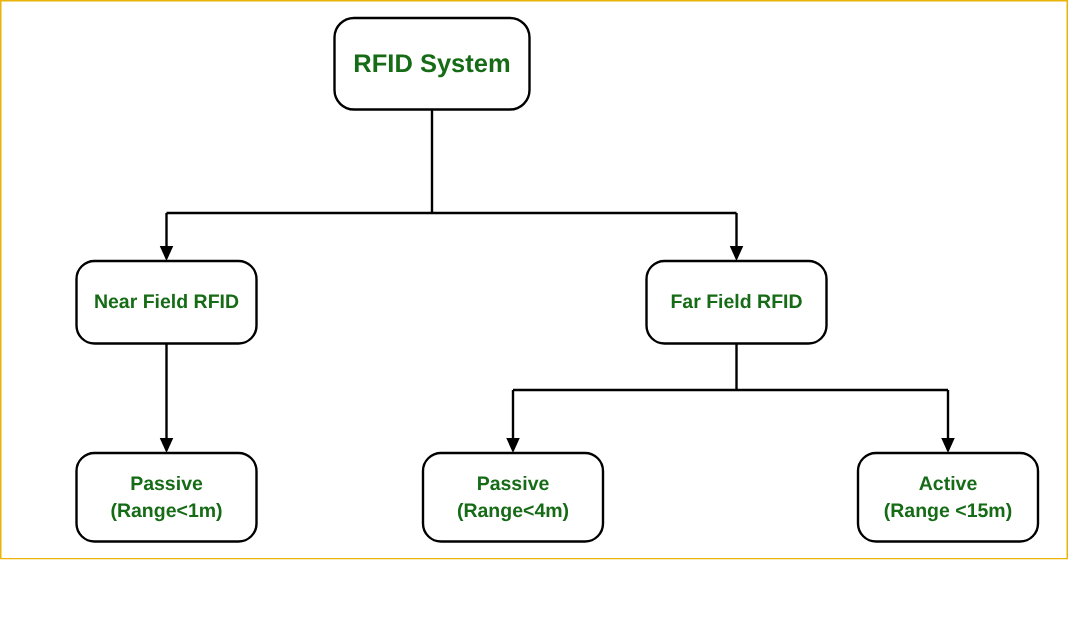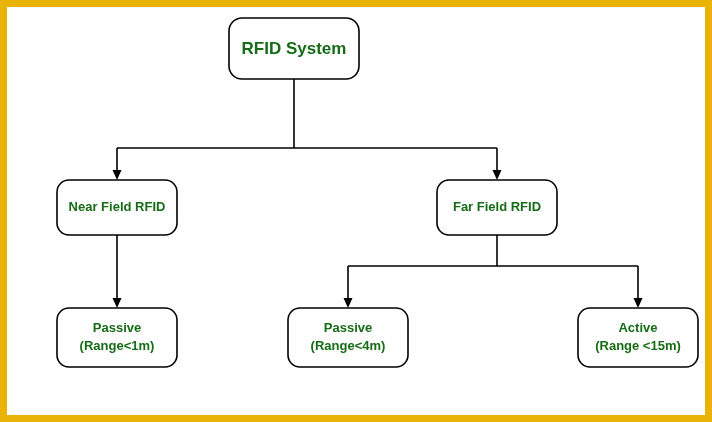--- a/index.html
+++ b/index.html
@@ -7,23 +7,23 @@
     margin: 0;
     padding: 0;
     background: #ffffff;
   }
   body {
     font-family: "Liberation Sans", sans-serif;
   }
   #canvas {
     position: relative;
     width: 712px;
-    height: 422px;
+    height: 373px;
     background: #ffffff;
-    border: 7px solid #eab308;
+    border: 1px solid #eab308;
     box-sizing: border-box;
     overflow: hidden;
   }
   #diagram-svg {
     position: absolute;
     left: 0;
     top: 0;
     width: 712px;
     height: 422px;
     display: block;

